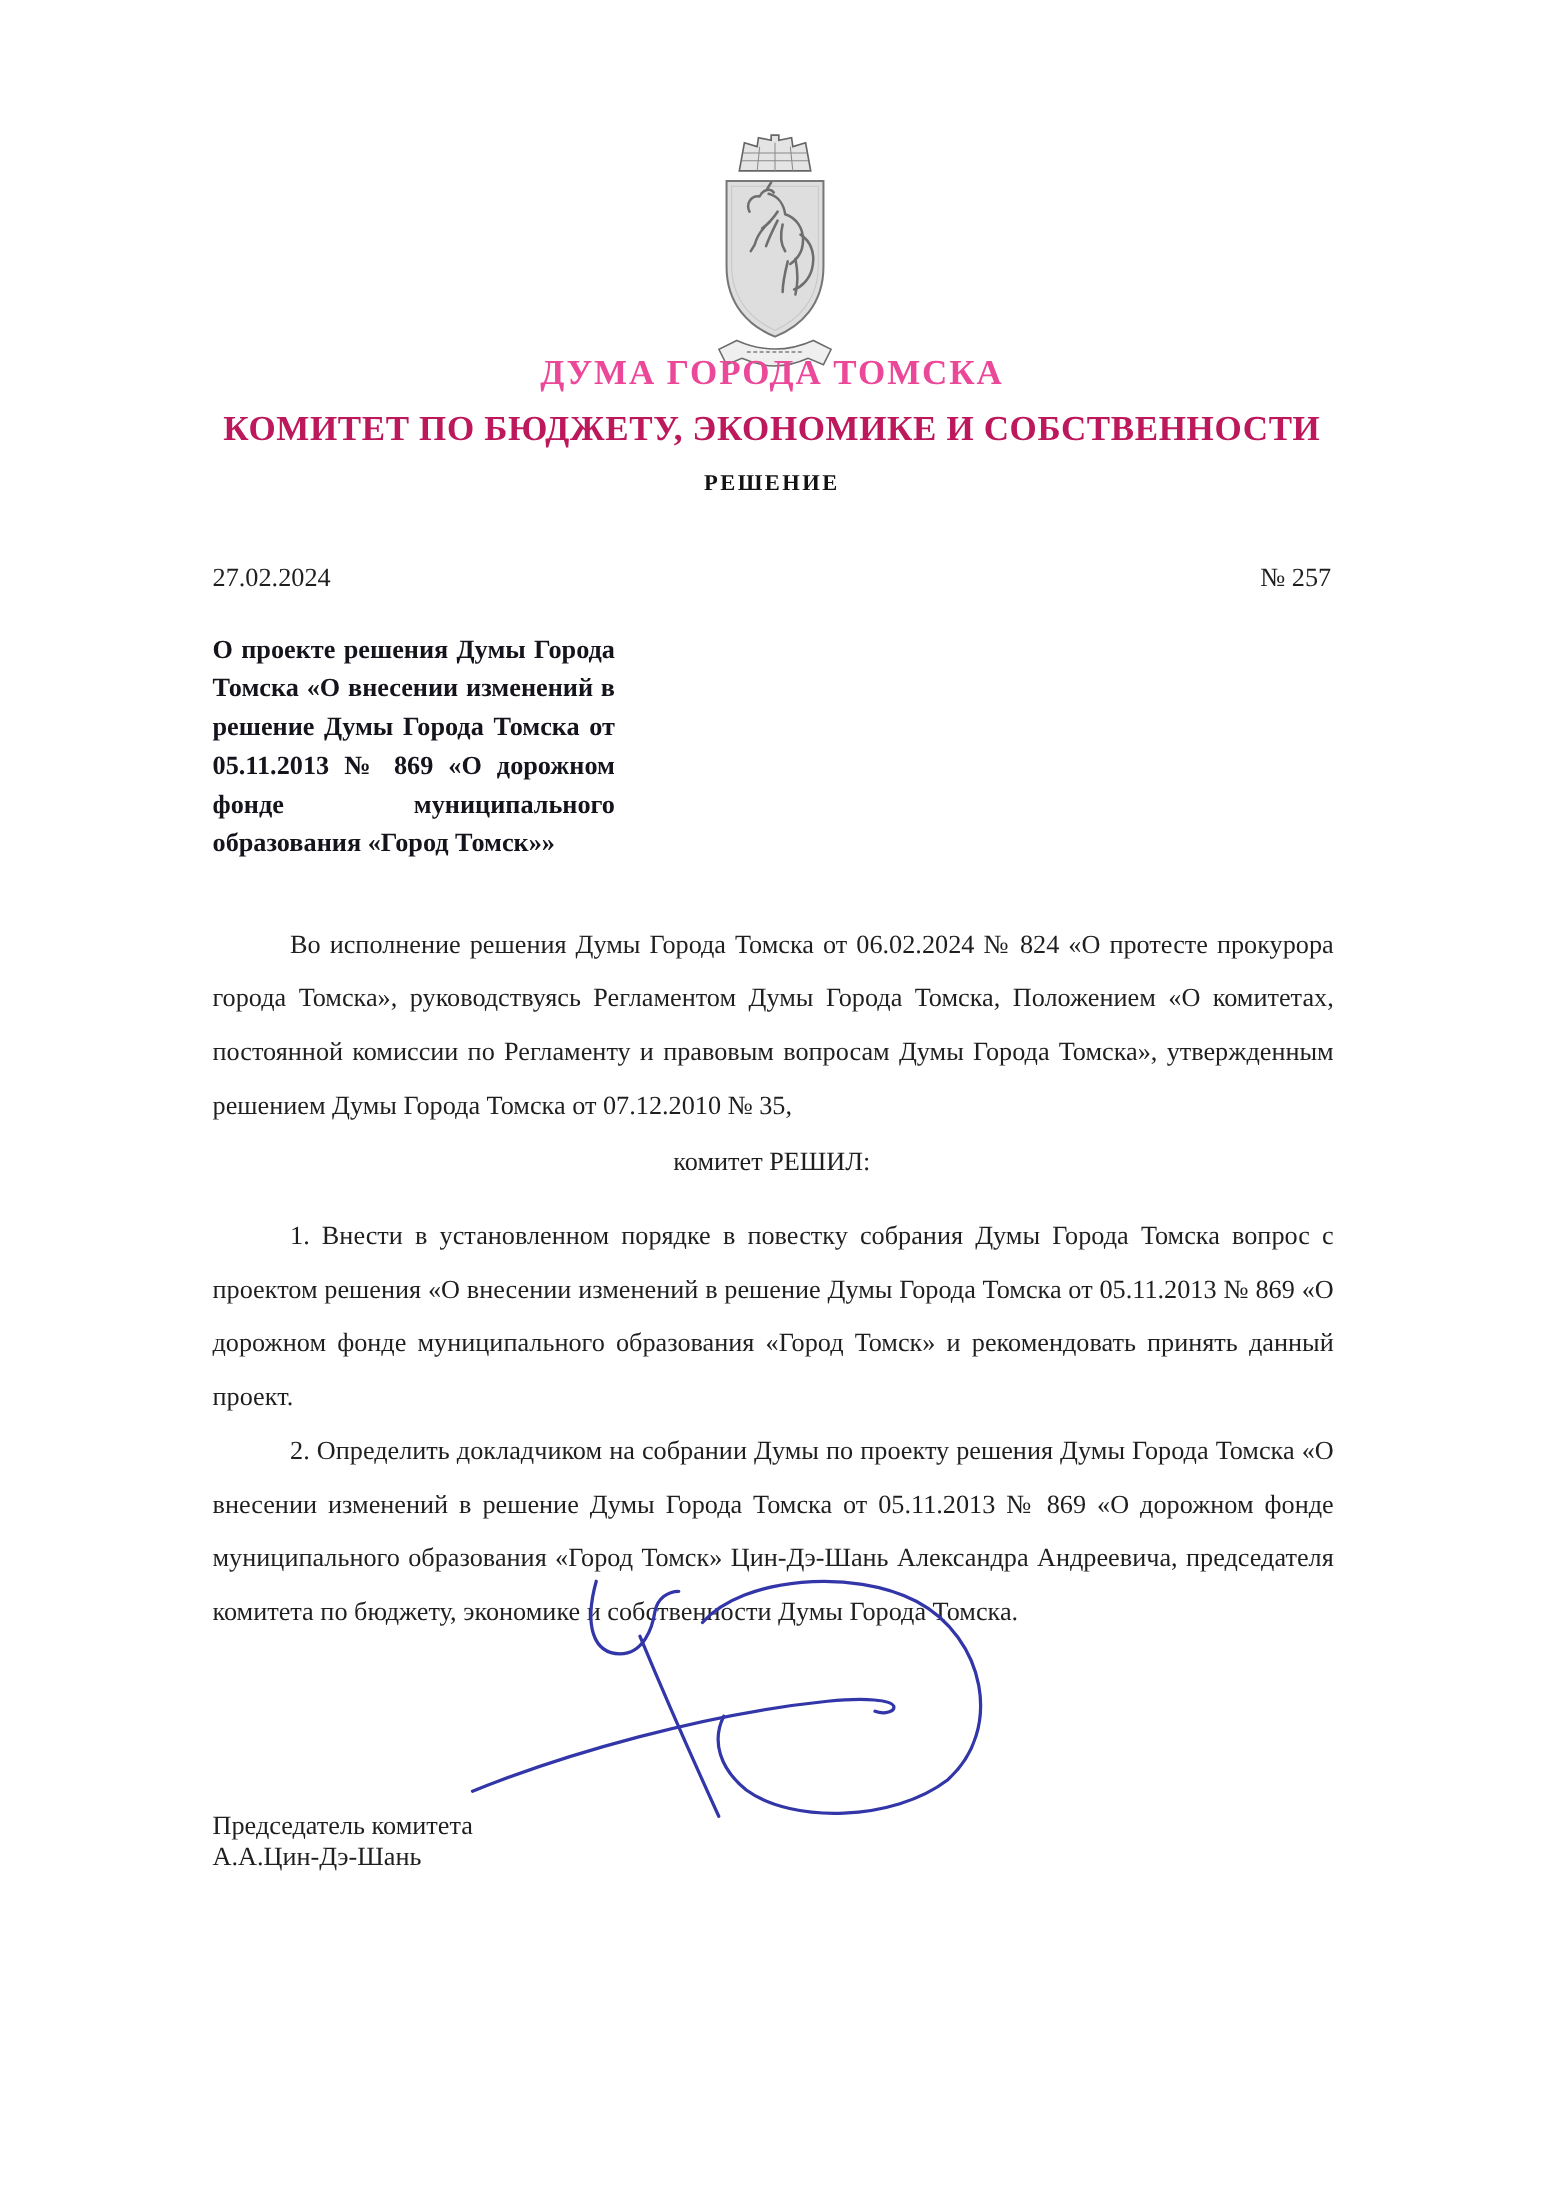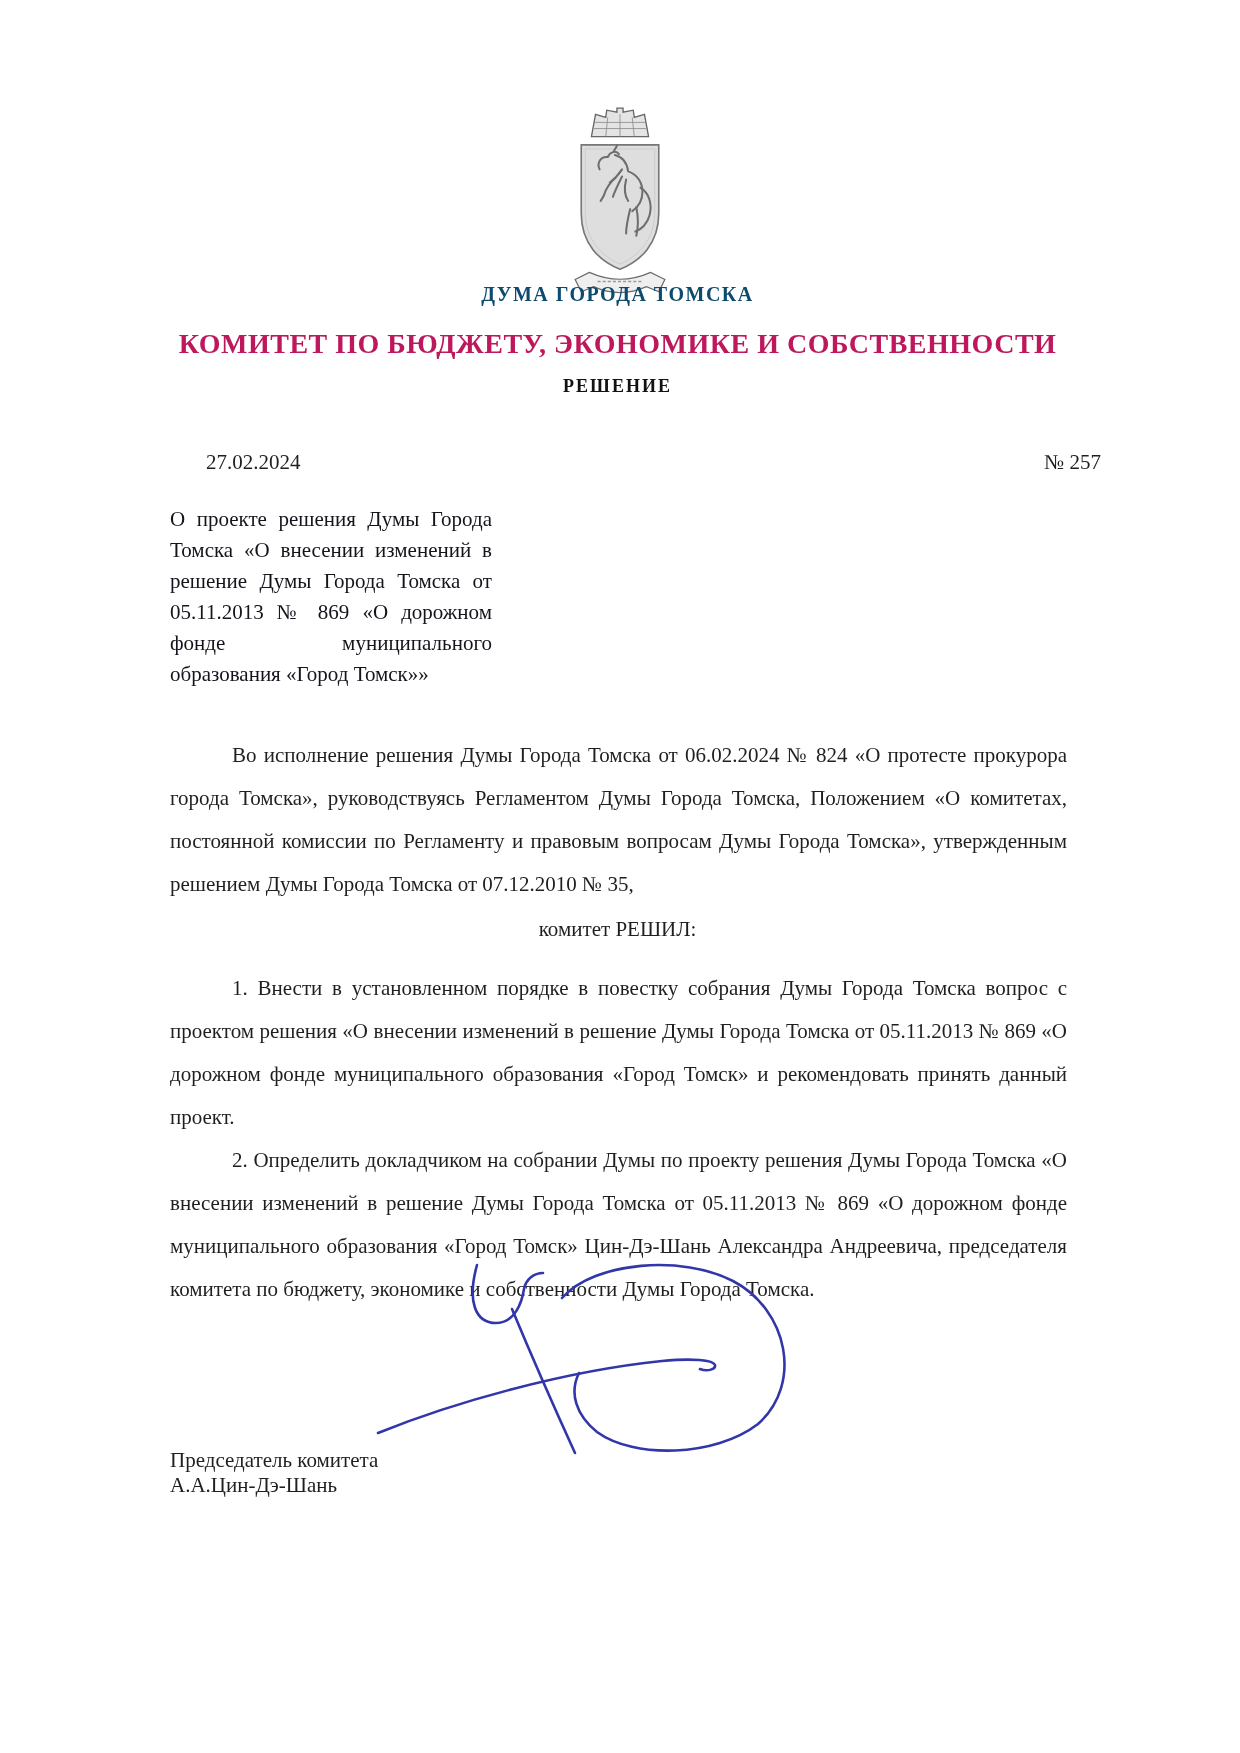--- a/index.html
+++ b/index.html
@@ -8,27 +8,27 @@
     width:1240px;height:1753px;
     margin:0 auto;
     background:#ffffff;
     font-family:"Liberation Serif", serif;
     color:#1f1f1f;
     overflow:hidden;
   }
   .abs{position:absolute;}
   .center-col{left:170px;width:895px;text-align:center;}
   .emblem{left:569px;top:106px;width:102px;height:194px;}
-  .org{top:283px;font-weight:bold;font-size:20px;letter-spacing:1.5px;color:#0c4a6e;text-align:center;}
+  .org{top:283px;font-weight:bold;font-size:28px;letter-spacing:1.5px;color:#ec4899;text-align:center;}
   .committee{top:328px;font-weight:bold;font-size:28px;letter-spacing:.5px;color:#be185d;}
   .doctype{top:376px;font-weight:bold;font-size:18px;letter-spacing:2px;color:#121212;}
-  .dateline{top:450px;left:170px;width:895px;display:flex;justify-content:space-between;font-size:21px;margin-left:36px;}
+  .dateline{top:450px;left:170px;width:895px;display:flex;justify-content:space-between;font-size:21px;}
   .subject{
     top:504px;left:170px;width:322px;
-    font-weight:normal;font-size:21px;line-height:31px;
+    font-weight:bold;font-size:21px;line-height:31px;
     text-align:justify;color:#14141c;
   }
   .body-text{
     left:170px;width:897px;
     font-size:21px;line-height:43px;text-align:justify;
   }
   .body-text p{margin:0;text-indent:62px;}
   .preamble{top:734px;}
   .resolved{top:908px;left:170px;width:895px;text-align:center;font-size:21px;line-height:43px;}
   .items{top:967px;}

